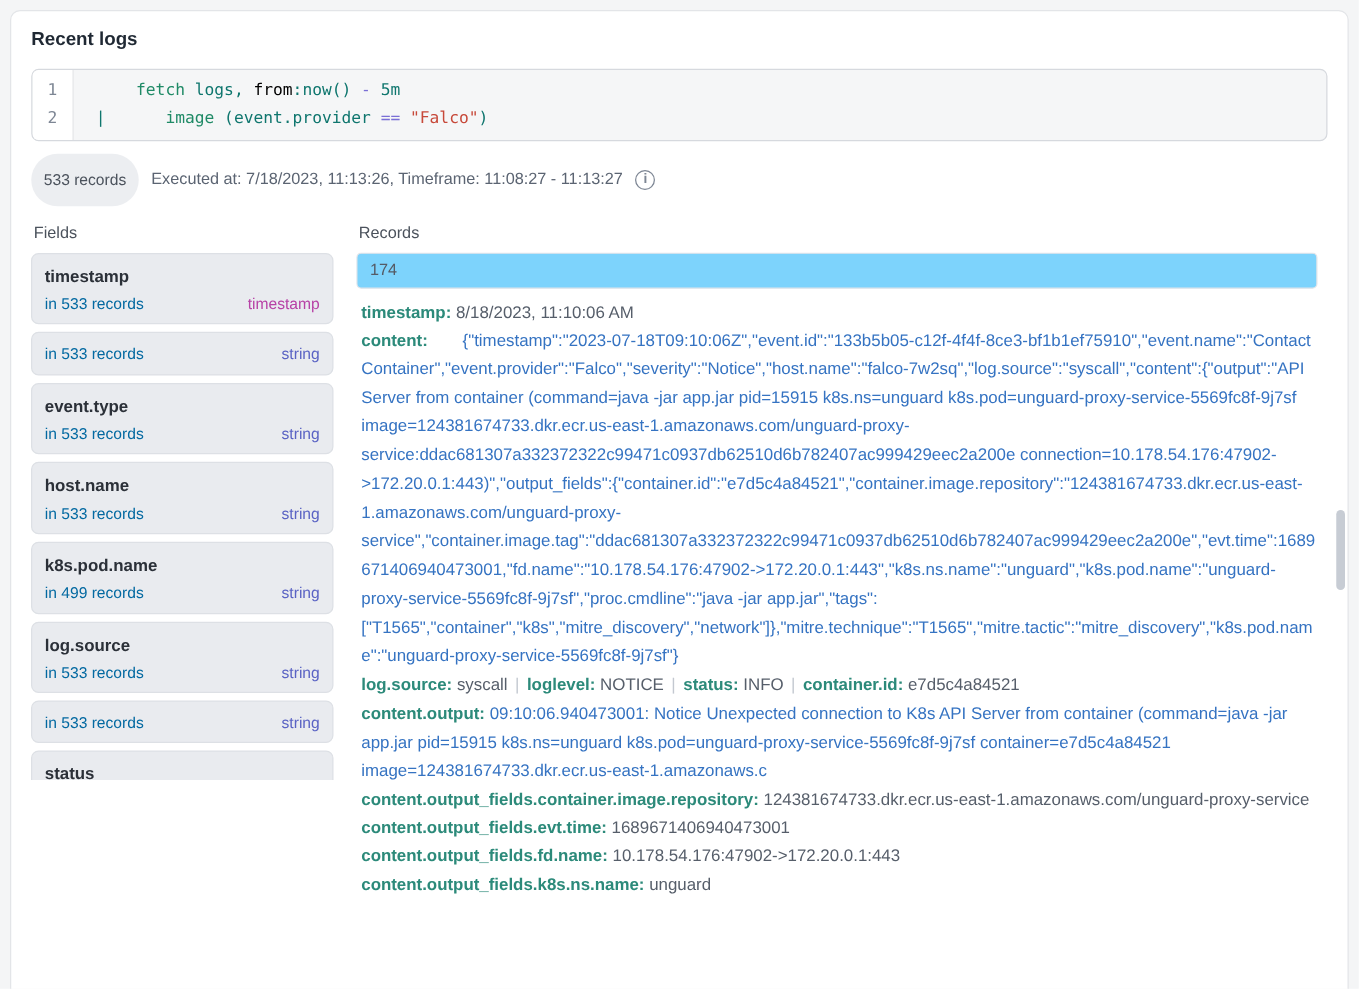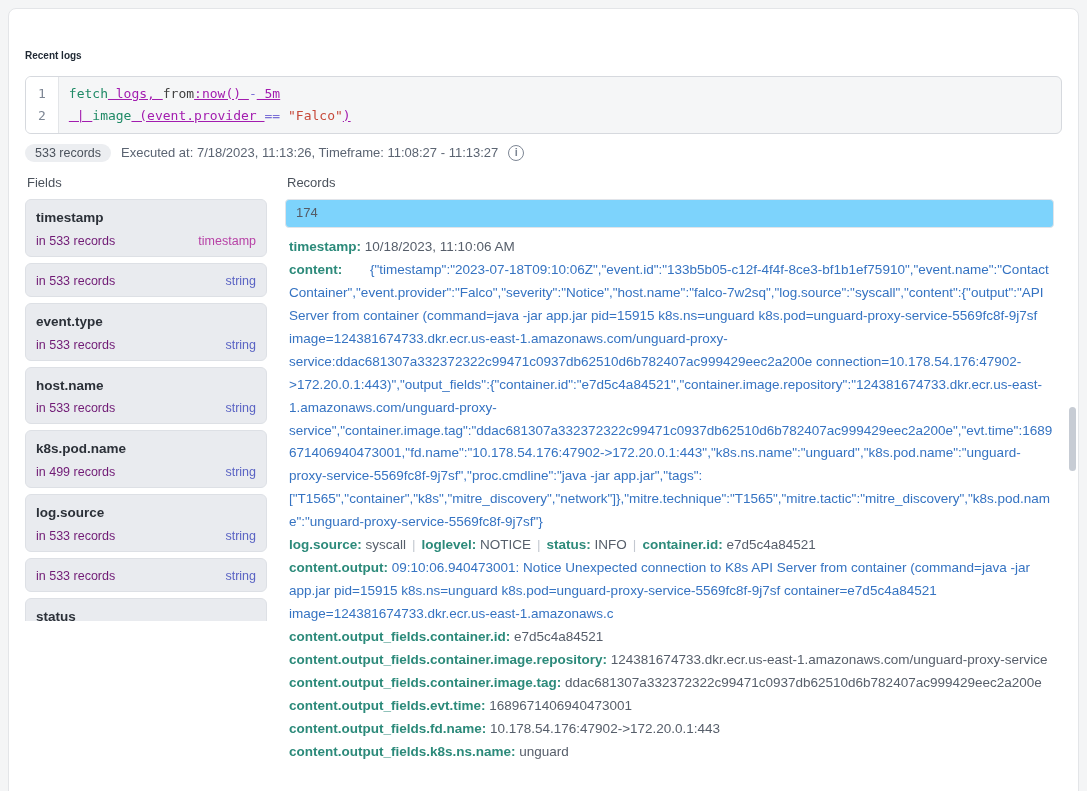--- a/index.html
+++ b/index.html
@@ -14,25 +14,24 @@
   .card {
     background: #fff;
     border: 1px solid #e3e5e8;
     border-radius: 8px;
     margin: 8px;
     padding: 12px 16px 16px 16px;
     width: 1071px;
     position: relative;
   }
   .title {
-    font-size: 10px;
+    font-size: 15px;
     font-weight: 600;
     color: #1f2833;
     margin-bottom: 12px;
-    margin-top: 28px;
   }
   .query-box {
     border: 1px solid #d6d9de;
     border-radius: 6px;
     background: #f5f6f7;
     display: flex;
     overflow: hidden;
     margin-bottom: 10px;
     font-family: ui-monospace, SFMono-Regular, Menlo, Consolas, monospace;
   }
@@ -44,38 +43,38 @@
     padding: 6px 12px;
     user-select: none;
     font-size: 13px;
   }
   .gutter div { height: 22px; line-height: 22px; }
   .code {
     padding: 6px 10px;
     font-size: 13px;
   }
   .code .line { height: 22px; line-height: 22px; white-space: pre; }
-  .kw-green { color: #1f8a66; }
-  .kw-teal  { color: #404040; }
+  .kw-green { color: #1f8a66; margin-left: 40px; }
+  .kw-teal  { color: #000000; }
   .kw-str   { color: #c7493a; }
   .kw-op    { color: #7a6fd6; }
-  .kw-punc  { color: #a21caf; text-decoration: underline; }
+  .kw-punc  { color: #0f766e; }
   .execbar {
     display: flex;
     align-items: center;
     gap: 10px;
     margin-bottom: 10px;
     color: #5b6472;
     font-size: 13px;
   }
   .chip {
     background: #eceef1;
     color: #4b525c;
     border-radius: 999px;
-    padding: 0 10px;
+    padding: 12px 10px;
     font-size: 12.5px;
     display: inline-flex;
     align-items: center;
   }
   .info-icon {
     width: 16px; height: 16px;
     border: 1.5px solid #7d8694;
     border-radius: 50%;
     display: inline-flex;
     align-items: center; justify-content: center;
@@ -113,21 +112,21 @@
     color: #2b3038;
     font-size: 13.5px;
     margin-bottom: 4px;
   }
   .field-row {
     display: flex;
     justify-content: space-between;
     align-items: baseline;
     font-size: 12.5px;
   }
-  .field-count { color: #701a75; }
+  .field-count { color: #0369a1; }
   .field-type  { color: #5a63c4; font-weight: 500; }
   .field-type.ts { color: #b742a6; }
   .records-scroll {
     height: 590px;
     overflow-y: auto;
     padding-right: 8px;
     position: relative;
   }
   .records-scroll::-webkit-scrollbar { width: 8px; }
   .records-scroll::-webkit-scrollbar-thumb { background: #c3c8d0; border-radius: 4px; }
@@ -261,39 +260,37 @@
     <div class="col-right">
       <div class="colhead">Records</div>
       <div class="records-scroll">
 
         <div class="rec-index">174</div>
 
         <div class="rec-body">
 
           <div>
             <span class="k">timestamp:</span>
-            <span class="v">10/18/2023, 11:10:06 AM</span>
+            <span class="v">8/18/2023, 11:10:06 AM</span>
           </div>
 
           <div class="content-block wrap">
             <span class="k">content:</span>
             <span class="v indent" style="display:inline">{"timestamp":"2023-07-18T09:10:06Z","event.id":"133b5b05-c12f-4f4f-8ce3-bf1b1ef75910","event.name":"Contact Container","event.provider":"Falco","severity":"Notice","host.name":"falco-7w2sq","log.source":"syscall","content":{"output":"API Server from container (command=java -jar app.jar pid=15915 k8s.ns=unguard k8s.pod=unguard-proxy-service-5569fc8f-9j7sf image=124381674733.dkr.ecr.us-east-1.amazonaws.com/unguard-proxy-service:ddac681307a332372322c99471c0937db62510d6b782407ac999429eec2a200e connection=10.178.54.176:47902-&gt;172.20.0.1:443)","output_fields":{"container.id":"e7d5c4a84521","container.image.repository":"124381674733.dkr.ecr.us-east-1.amazonaws.com/unguard-proxy-service","container.image.tag":"ddac681307a332372322c99471c0937db62510d6b782407ac999429eec2a200e","evt.time":1689671406940473001,"fd.name":"10.178.54.176:47902-&gt;172.20.0.1:443","k8s.ns.name":"unguard","k8s.pod.name":"unguard-proxy-service-5569fc8f-9j7sf","proc.cmdline":"java -jar app.jar","tags":["T1565","container","k8s","mitre_discovery","network"]},"mitre.technique":"T1565","mitre.tactic":"mitre_discovery","k8s.pod.name":"unguard-proxy-service-5569fc8f-9j7sf"}</span>
           </div>
 
           <div id="meta2"><span class="k">log.source:</span><span class="v"> syscall</span><span class="sep">|</span><span class="k">loglevel:</span><span class="v"> NOTICE</span><span class="sep">|</span><span class="k">status:</span><span class="v"> INFO</span><span class="sep">|</span><span class="k">container.id:</span><span class="v"> e7d5c4a84521</span></div>
 
           <div class="content-block wrap">
             <span class="k">content.output:</span>
             <span class="v">09:10:06.940473001: Notice Unexpected connection to K8s API Server from container (command=java -jar app.jar pid=15915 k8s.ns=unguard k8s.pod=unguard-proxy-service-5569fc8f-9j7sf container=e7d5c4a84521 image=124381674733.dkr.ecr.us-east-1.amazonaws.c</span>
           </div>
 
           <div id="pairs">
-              <div class="wrap"><span class="k">content.output_fields.container.id:</span> <span class="v">e7d5c4a84521</span></div>
               <div class="wrap"><span class="k">content.output_fields.container.image.repository:</span> <span class="v">124381674733.dkr.ecr.us-east-1.amazonaws.com/unguard-proxy-service</span></div>
-              <div class="wrap"><span class="k">content.output_fields.container.image.tag:</span> <span class="v">ddac681307a332372322c99471c0937db62510d6b782407ac999429eec2a200e</span></div>
               <div class="wrap"><span class="k">content.output_fields.evt.time:</span> <span class="v">1689671406940473001</span></div>
               <div class="wrap"><span class="k">content.output_fields.fd.name:</span> <span class="v">10.178.54.176:47902-&gt;172.20.0.1:443</span></div>
               <div class="wrap"><span class="k">content.output_fields.k8s.ns.name:</span> <span class="v">unguard</span></div>
               <div class="wrap"> </div>
             </div>
 
         </div>
       </div>
     </div>
   </div>

